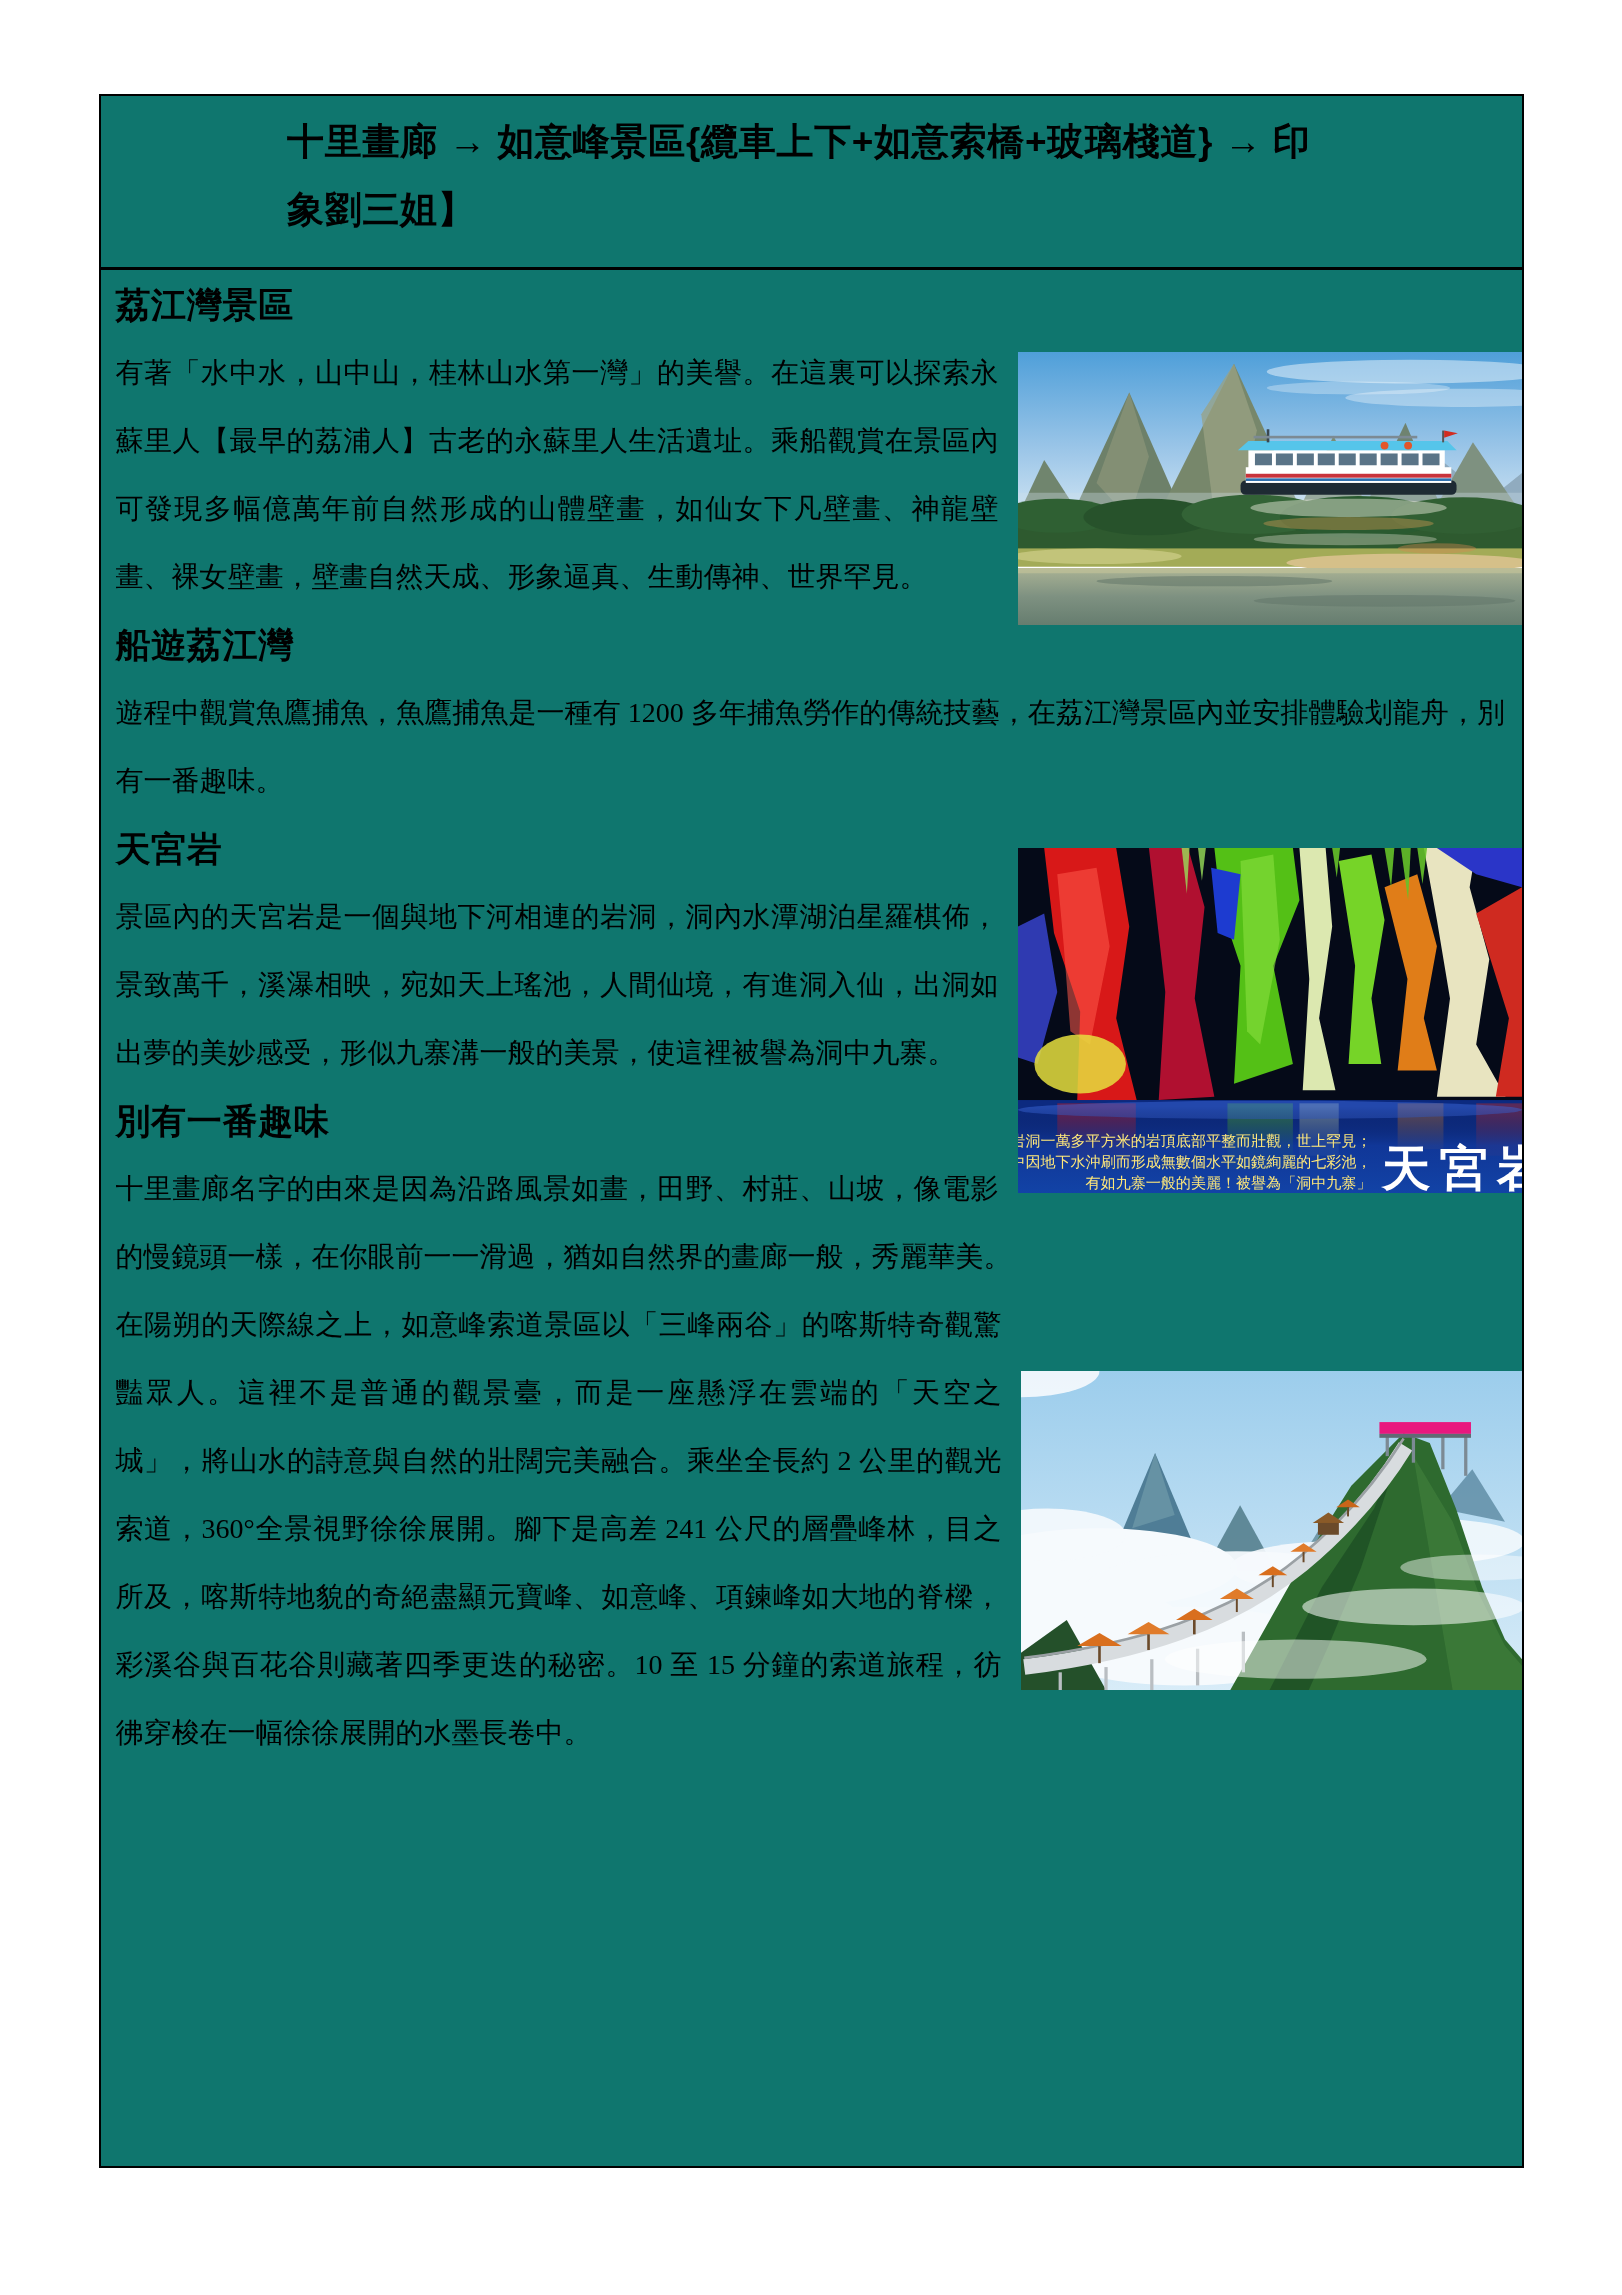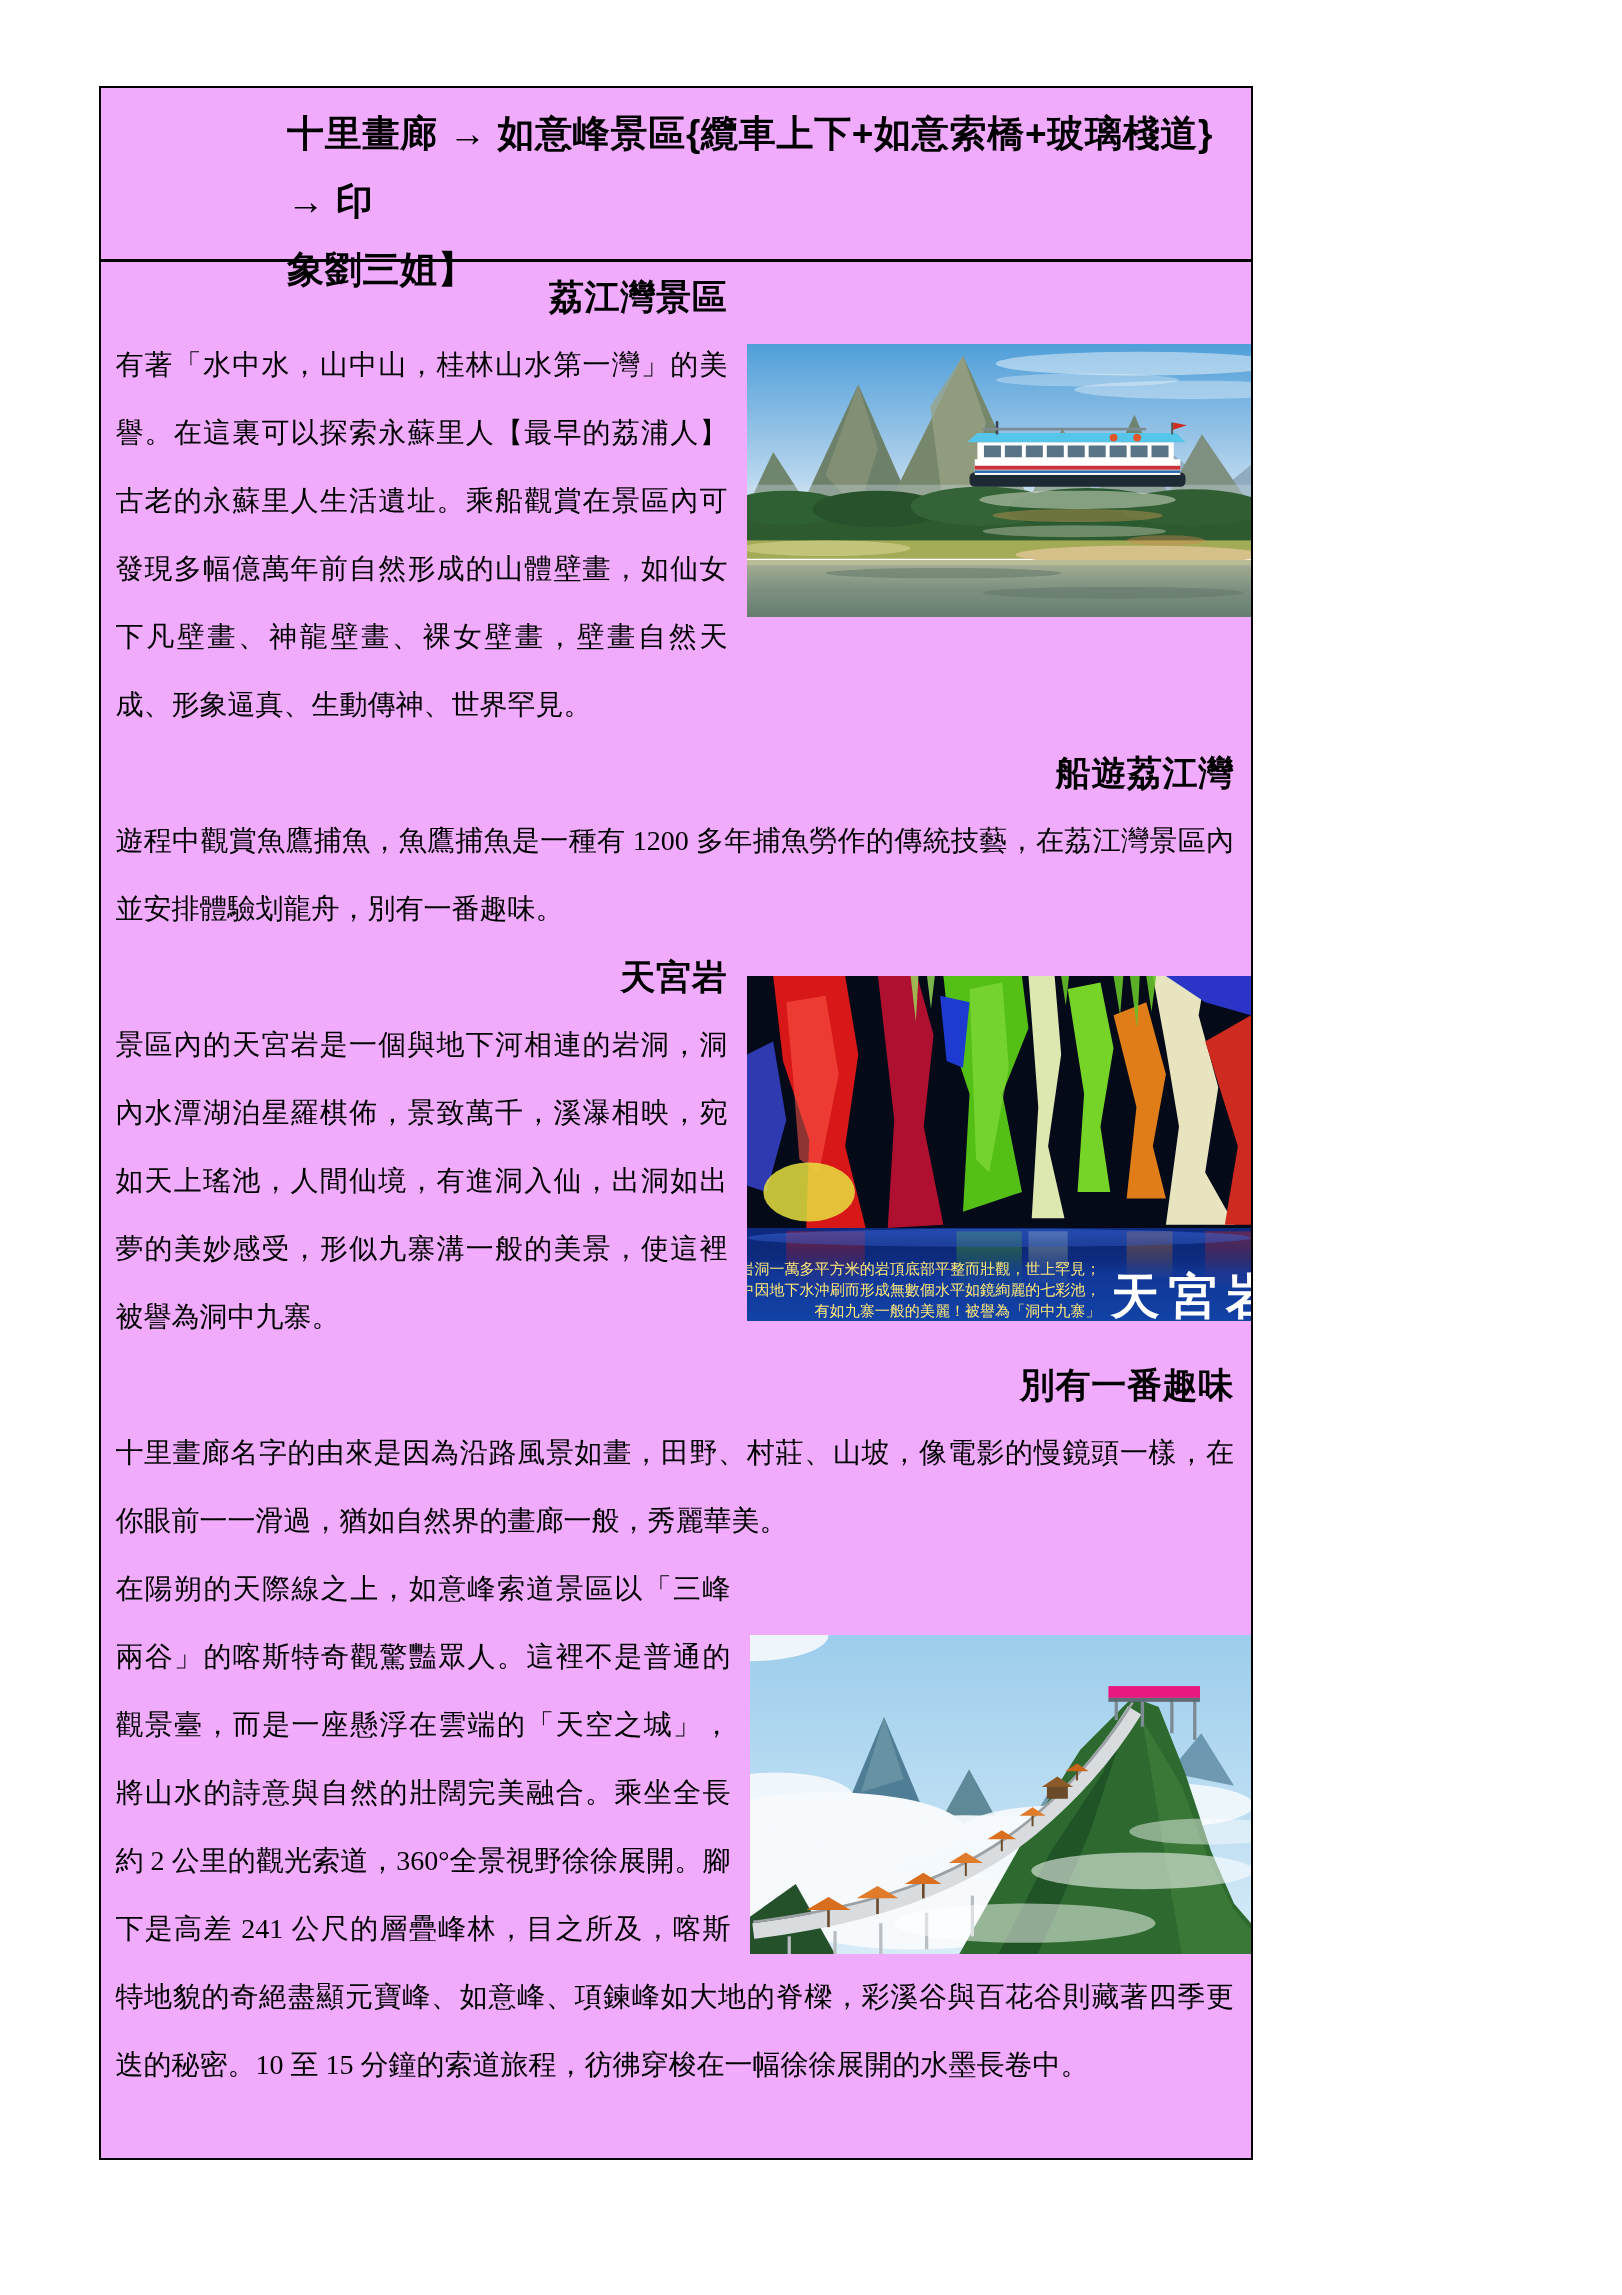--- a/index.html
+++ b/index.html
@@ -1,38 +1,38 @@
 <!DOCTYPE html>
 <html style="font-size:10.5px"><head>
 <meta charset="utf-8">
 <style>
   html,body{margin:0;padding:0;background:#ffffff;}
   body{
     width:1622px;height:2295px;position:relative;overflow:hidden;
     font-family:"Liberation Serif","DejaVu Serif",serif;color:#000;
   }
   .page-box{
-    position:absolute;left:99px;top:86px;width:1154px;height:2074px;
-    border:2.6px solid #000;box-sizing:border-box;background:#f0abfc;
+    position:absolute;left:99px;top:94px;width:1425px;height:2074px;
+    border:2.6px solid #000;box-sizing:border-box;background:#0f766e;
   }
   .title-row{
     height:159px;border-bottom:3.9px solid #000;box-sizing:content-box;
     padding:11.8px 26px 0 186px;
     font-family:"Liberation Sans","DejaVu Sans",sans-serif;
     font-weight:bold;font-size:37px;line-height:68px;
     letter-spacing:0.7px;
   }
   .content-row{
     height:1906px;box-sizing:border-box;overflow:hidden;
     padding:1.3px 17px 0 14.4px;
   }
   .sec{margin:0;}
   h2.sec-heading{
     margin:0;font-size:35px;line-height:68px;font-weight:bold;
-    font-family:"Liberation Sans","DejaVu Sans",sans-serif;letter-spacing:0.7px;text-align:right;
+    font-family:"Liberation Sans","DejaVu Sans",sans-serif;letter-spacing:0.7px;
   }
   p.sec-body{
     margin:0;font-size:28px;line-height:68px;text-align:justify;
     font-family:"Liberation Serif","DejaVu Serif",serif;
   }
   .photo{float:right;margin-right:-17px;margin-left:19.6px;background:#fff;}
   .photo svg{display:block;width:100%;height:100%;}
   .photo-liriver{width:504px;height:273px;margin-top:81px;}
   .photo-cave{width:504px;height:345px;margin-top:33px;}
   .photo-peak{width:501px;height:319px;margin-top:80px;}

